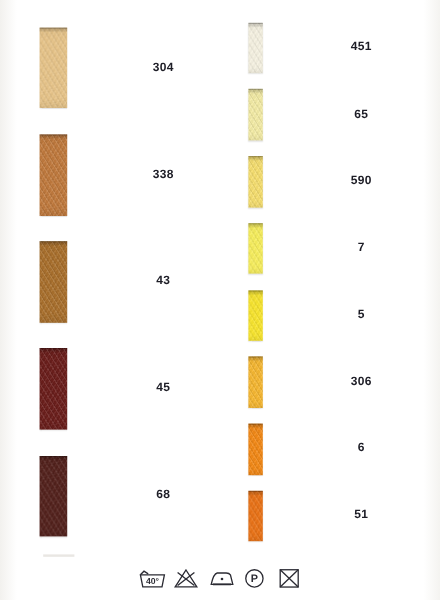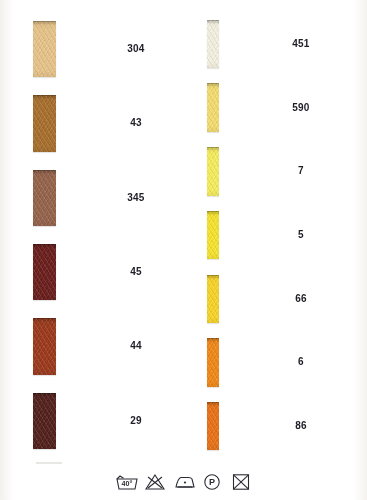--- a/index.html
+++ b/index.html
@@ -156,72 +156,72 @@
       <div class="col-inner">
 
         <div class="row">
           <div class="swatch-wrap">
             <div class="swatch" style="background-color: rgb(232, 197, 138);"></div>
           </div>
           <div class="code">304</div>
         </div>
 
 
+        <div class="row">
+          <div class="swatch-wrap">
+            <div class="swatch" style="background-color: rgb(192, 122, 62);"></div>
+          </div>
+          <div class="code">338</div>
+        </div>
 
         <div class="row">
           <div class="swatch-wrap">
             <div class="swatch" style="background-color: rgb(169, 112, 45);"></div>
           </div>
           <div class="code">43</div>
         </div>
 
 
-        <div class="row">
-          <div class="swatch-wrap">
-            <div class="swatch" style="background-color: rgb(150, 100, 75);"></div>
-          </div>
-          <div class="code">345</div>
-        </div>
 
         <div class="row">
           <div class="swatch-wrap">
             <div class="swatch" style="background-color: rgb(107, 31, 28);"></div>
           </div>
           <div class="code">45</div>
         </div>
 
-        <div class="row">
-          <div class="swatch-wrap">
-            <div class="swatch" style="background-color: rgb(156, 58, 28);"></div>
-          </div>
-          <div class="code">44</div>
-        </div>
 
 
         <div class="row">
           <div class="swatch-wrap">
             <div class="swatch" style="background-color: rgb(83, 33, 28);"></div>
           </div>
-          <div class="code">29</div>
+          <div class="code">68</div>
         </div>
 
       </div>
     </div>
 
     <div class="col col-right">
       <div class="col-inner">
 
         <div class="row">
           <div class="swatch-wrap">
             <div class="swatch" style="background-color: rgb(246, 242, 226);"></div>
           </div>
           <div class="code">451</div>
         </div>
 
 
+        <div class="row">
+          <div class="swatch-wrap">
+            <div class="swatch" style="background-color: rgb(243, 235, 166);"></div>
+          </div>
+          <div class="code">65</div>
+        </div>
 
         <div class="row">
           <div class="swatch-wrap">
             <div class="swatch" style="background-color: rgb(245, 222, 112);"></div>
           </div>
           <div class="code">590</div>
         </div>
 
         <div class="row">
           <div class="swatch-wrap">
@@ -230,40 +230,40 @@
           <div class="code">7</div>
         </div>
 
         <div class="row">
           <div class="swatch-wrap">
             <div class="swatch" style="background-color: rgb(248, 229, 47);"></div>
           </div>
           <div class="code">5</div>
         </div>
 
-        <div class="row">
-          <div class="swatch-wrap">
-            <div class="swatch" style="background-color: rgb(249, 214, 42);"></div>
-          </div>
-          <div class="code">66</div>
-        </div>
-
+
+        <div class="row">
+          <div class="swatch-wrap">
+            <div class="swatch" style="background-color: rgb(245, 183, 51);"></div>
+          </div>
+          <div class="code">306</div>
+        </div>
 
         <div class="row">
           <div class="swatch-wrap">
             <div class="swatch" style="background-color: rgb(242, 137, 24);"></div>
           </div>
           <div class="code">6</div>
         </div>
 
         <div class="row">
           <div class="swatch-wrap">
             <div class="swatch" style="background-color: rgb(234, 115, 23);"></div>
           </div>
-          <div class="code">86</div>
+          <div class="code">51</div>
         </div>
 
       </div>
     </div>
 
   </div>
 
   <div class="care-strip">
 
     <div class="care-symbol">

